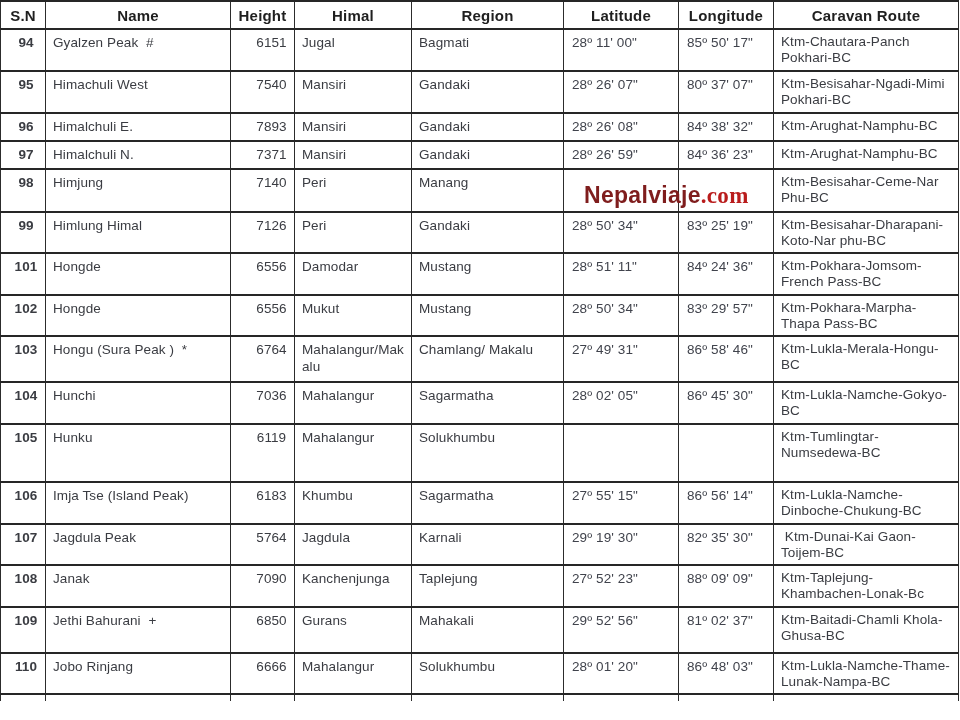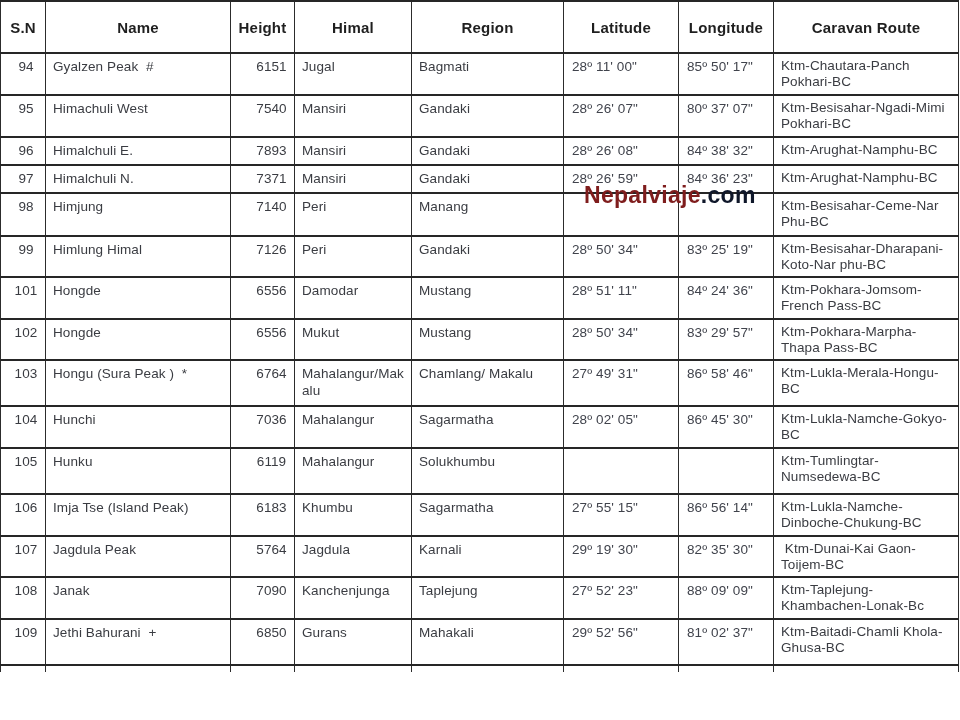--- a/index.html
+++ b/index.html
@@ -8,28 +8,28 @@
   table{border-collapse:collapse;table-layout:fixed;width:958px;margin:0;}
   th,td{
     border-left:1px solid #2c2c2c;
     border-right:1px solid #2c2c2c;
     border-top:2px solid #262626;
     border-bottom:2px solid #262626;
     overflow:hidden;
   }
   th{
     font-size:15px;font-weight:bold;color:#1f1f1f;text-align:center;
-    vertical-align:middle;height:24px;padding:13px 2px;letter-spacing:.2px;
+    vertical-align:middle;height:24px;padding:1px 2px;letter-spacing:.2px;
   }
   td{
     font-size:13.5px;color:#3a3c42;vertical-align:top;
     padding:4px 4px 2px 7px;line-height:17px;letter-spacing:.1px;
     white-space:pre-wrap;overflow-wrap:break-word;word-wrap:break-word;
   }
-  td.c-sn{text-align:center;padding-left:8px;padding-right:2px;}
+  td.c-sn{text-align:center;padding-left:8px;padding-right:2px;font-weight:bold;}
   td.c-height{text-align:center;padding-left:20px;padding-right:2px;}
   td.c-lat,td.c-lon{color:#40434c;padding-left:8px;}
   td.c-route{line-height:16px;padding-top:4px;}
   tr.filler-row td{border-bottom:none;}
   .watermark{
     position:absolute;left:584px;top:182px;
     font-size:23px;font-weight:bold;letter-spacing:.3px;
     font-family:"Liberation Sans",sans-serif;
     white-space:nowrap;z-index:5;
   }
@@ -156,21 +156,21 @@
         <tr style="height: 42px;">
           <td class="c-sn">104</td>
           <td class="c-name">Hunchi</td>
           <td class="c-height">7036</td>
           <td class="c-himal">Mahalangur</td>
           <td class="c-region">Sagarmatha</td>
           <td class="c-lat">28º 02' 05"</td>
           <td class="c-lon">86º 45' 30"</td>
           <td class="c-route">Ktm-Lukla-Namche-Gokyo-BC</td>
         </tr>
-        <tr style="height: 46px;">
+        <tr style="height: 58px;">
           <td class="c-sn">105</td>
           <td class="c-name">Hunku</td>
           <td class="c-height">6119</td>
           <td class="c-himal">Mahalangur</td>
           <td class="c-region">Solukhumbu</td>
           <td class="c-lat"></td>
           <td class="c-lon"></td>
           <td class="c-route">Ktm-Tumlingtar-Numsedewa-BC</td>
         </tr>
         <tr style="height: 42px;">
@@ -206,28 +206,38 @@
         <tr style="height: 46px;">
           <td class="c-sn">109</td>
           <td class="c-name">Jethi Bahurani  +</td>
           <td class="c-height">6850</td>
           <td class="c-himal">Gurans</td>
           <td class="c-region">Mahakali</td>
           <td class="c-lat">29º 52' 56"</td>
           <td class="c-lon">81º 02' 37"</td>
           <td class="c-route">Ktm-Baitadi-Chamli Khola-Ghusa-BC</td>
         </tr>
+        <tr style="height: 41px;">
+          <td class="c-sn">110</td>
+          <td class="c-name">Jobo Rinjang</td>
+          <td class="c-height">6666</td>
+          <td class="c-himal">Mahalangur</td>
+          <td class="c-region">Solukhumbu</td>
+          <td class="c-lat">28º 01' 20"</td>
+          <td class="c-lon">86º 48' 03"</td>
+          <td class="c-route">Ktm-Lukla-Namche-Thame-Lunak-Nampa-BC</td>
+        </tr>
         <tr class="filler-row" style="height: 4px;">
           <td class="c-sn"></td>
           <td class="c-name"></td>
           <td class="c-height"></td>
           <td class="c-himal"></td>
           <td class="c-region"></td>
           <td class="c-lat"></td>
           <td class="c-lon"></td>
           <td class="c-route"></td>
         </tr>
       </tbody>
   </table>
 
-  <div class="watermark"><span style="color: #7f1d1d;">Nepalviaje</span><span style="color: #0f172a;">.com</span></div>
+  <div class="watermark"><span style="color: #7f1d1d;">Nepalviaje</span><span style="color: #b91c1c; font-family: Liberation Serif, serif;">.com</span></div>
 
 </div>
 
 </body></html>

